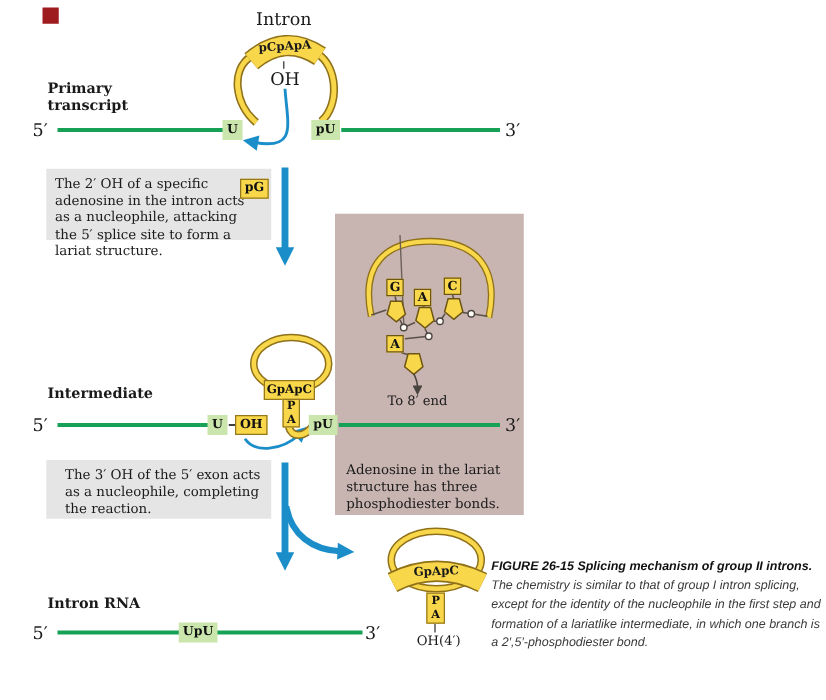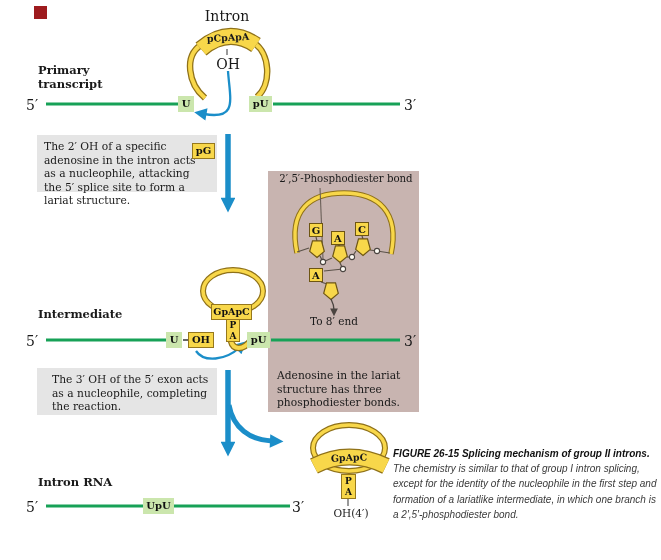--- a/index.html
+++ b/index.html
@@ -133,21 +133,20 @@
   <div class="txt ctr" style="left:198px;top:8px;width:58px;">Intron</div>
   <div class="txt ctr bold" style="left:203px;top:32px;width:50px;font-size:9.5px;transform:rotate(-3deg);">pCpApA</div>
   <div class="txt ctr" style="left:214px;top:56px;width:28px;">OH</div>
   <div class="txt bold" style="left:38px;top:64px;width:78px;font-size:11.5px;">Primary transcript</div>
   <div class="txt" style="left:26px;top:97px;">5′</div>
   <div class="txt" style="left:404px;top:97px;">3′</div>
   <div class="gbox" style="left:178px;top:96px;width:16px;height:16px;line-height:16px;">U</div>
   <div class="ybox" style="left:192px;top:99px;width:23px;height:16px;line-height:14px;margin-top:44px;">pG</div>
   <div class="gbox" style="left:249px;top:96px;width:23px;height:16px;line-height:16px;">pU</div>
 
-  <div class="txt ctr" style="left:276px;top:173px;width:140px;font-size:10.2px;white-space:nowrap;">2′,5′-Phosphodiester bond</div>
   <div class="base" style="left:309px;top:223px;">G</div>
   <div class="base" style="left:331px;top:231px;">A</div>
   <div class="base" style="left:355px;top:222px;">C</div>
   <div class="base" style="left:309px;top:268px;">A</div>
   <div class="txt ctr" style="left:293px;top:315px;width:82px;font-size:10.5px;">To 8′ end</div>
   <div class="txt" style="left:277px;top:369px;width:132px;font-size:10.7px;line-height:1.27;">Adenosine in the lariat structure has three phosphodiester bonds.</div>
 
   <div class="txt bold" style="left:38px;top:308px;font-size:11.5px;">Intermediate</div>
   <div class="txt" style="left:26px;top:333px;">5′</div>
   <div class="txt" style="left:404px;top:333px;">3′</div>

